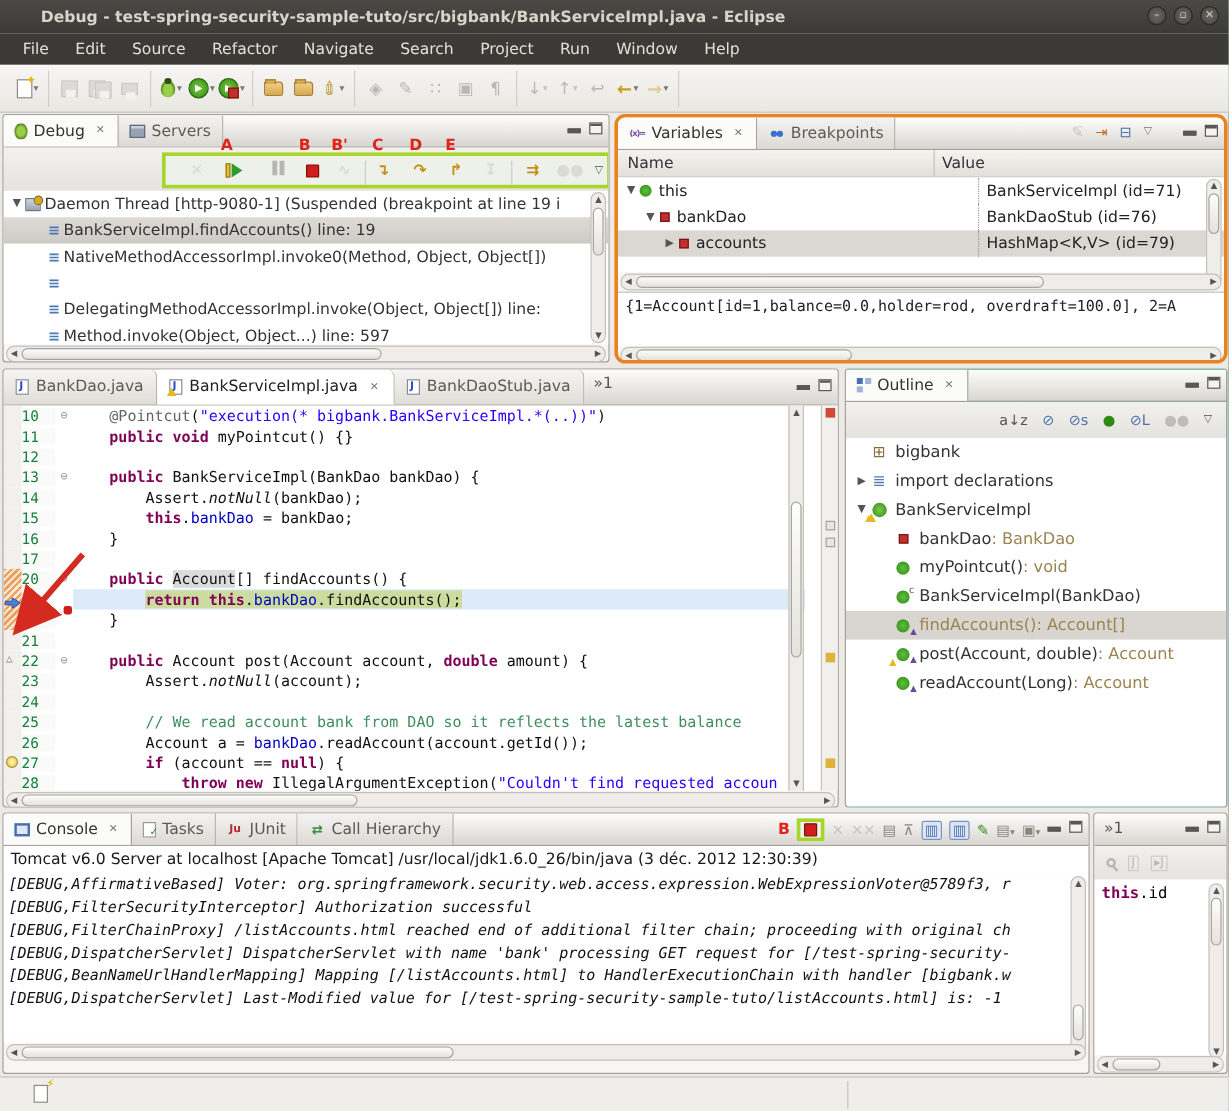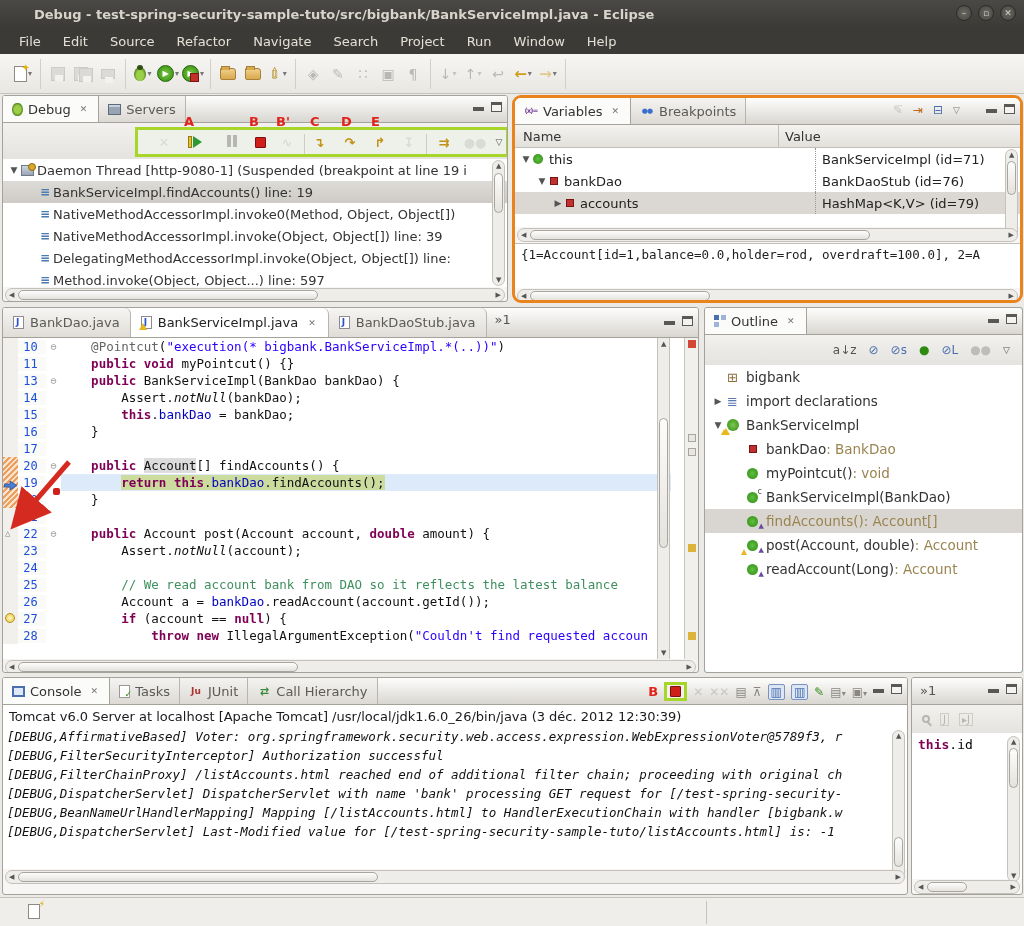--- a/index.html
+++ b/index.html
@@ -119,21 +119,21 @@
   #editor-panel{left:2px;top:307px;width:697px;height:366px;background:#f4f3f1;}
   .etabbar{height:30px;background:linear-gradient(#fdfdfc,#d9d6d1);border-bottom:1px solid #a5a29c;display:flex;align-items:stretch;position:relative;}
   .etab{display:flex;align-items:center;gap:6px;padding:0 10px;font-size:13px;color:#5d5a55;border-right:1px solid #b8b5af;border-radius:4px 6px 0 0;background:linear-gradient(#f6f5f3,#e0ddd8);white-space:nowrap;}
   .etab.active{background:#fff;color:#222;}
   .eoverflow{font-size:13px;color:#555;padding:4px 8px 0 8px;}
   .code-wrap{position:relative;display:flex;height:321px;background:#fff;}
   .code-area{flex:1;overflow:hidden;position:relative;font-family:"DejaVu Sans Mono","Liberation Mono",monospace;font-size:12.5px;}
   .cline{height:17px;display:flex;align-items:center;}
   .ann{width:15px;height:17px;flex:none;position:relative;background:#f1f0ed;}
   .ann.hatch{background:repeating-linear-gradient(135deg,#eca060 0 2px,#f9e4cf 2px 4px);}
-  .lnum{width:28px;flex:none;text-align:center;color:#1d4ed8;font-size:12px;padding-right:3px;background:#fafaf8;}
+  .lnum{width:28px;flex:none;text-align:left;color:#15803d;font-size:12px;padding-right:3px;background:#fafaf8;}
   .fold{width:15px;flex:none;color:#9a9a9a;font-size:10px;text-align:center;position:relative;}
   .ccontent{flex:1;white-space:pre;color:#111;height:17px;line-height:17px;overflow:hidden;}
   .cline.cur .ccontent{background:#dceafa;}
   .sg-k{color:#7f0055;font-weight:bold;}
   .sg-s{color:#2a00ff;}
   .sg-a{color:#646464;}
   .sg-c{color:#3f8f5f;}
   .sg-f{color:#0000c0;}
   .sg-i{font-style:italic;}
   .sg-o{background:#dcdcdc;}
@@ -368,21 +368,20 @@
           <span>BankServiceImpl.findAccounts() line: 19</span>
         </div>
         <div class="trow" style="padding-left: 20px;">
           <span class="tarrow"></span>
           <span class="frame-ic">≡</span>
           <span>NativeMethodAccessorImpl.invoke0(Method, Object, Object[])</span>
         </div>
         <div class="trow" style="padding-left: 20px;">
           <span class="tarrow"></span>
           <span class="frame-ic">≡</span>
-          <span>NativeMethodAccessorImpl.invoke(Object, Object[]) line: 39</span>
         </div>
         <div class="trow" style="padding-left: 20px;">
           <span class="tarrow"></span>
           <span class="frame-ic">≡</span>
           <span>DelegatingMethodAccessorImpl.invoke(Object, Object[]) line:</span>
         </div>
         <div class="trow" style="padding-left: 20px;">
           <span class="tarrow"></span>
           <span class="frame-ic">≡</span>
           <span>Method.invoke(Object, Object...) line: 597</span>
@@ -500,20 +499,26 @@
             <span class="ann"></span>
             <span class="lnum">10</span>
             <span class="fold">⊖</span>
             <span class="ccontent"><span class="">    </span><span class="sg-a">@Pointcut</span><span class="">(</span><span class="sg-s">"execution(* bigbank.BankServiceImpl.*(..))"</span><span class="">)</span></span>
           </div>
           <div class="cline">
             <span class="ann"></span>
             <span class="lnum">11</span>
             <span class="fold"></span>
             <span class="ccontent"><span class="">    </span><span class="sg-k">public void</span><span class=""> myPointcut() {}</span></span>
+          </div>
+          <div class="cline">
+            <span class="ann"></span>
+            <span class="lnum">12</span>
+            <span class="fold"></span>
+            <span class="ccontent"></span>
           </div>
           <div class="cline">
             <span class="ann"></span>
             <span class="lnum">13</span>
             <span class="fold">⊖</span>
             <span class="ccontent"><span class="">    </span><span class="sg-k">public</span><span class=""> BankServiceImpl(BankDao bankDao) {</span></span>
           </div>
           <div class="cline">
             <span class="ann"></span>
             <span class="lnum">14</span>

